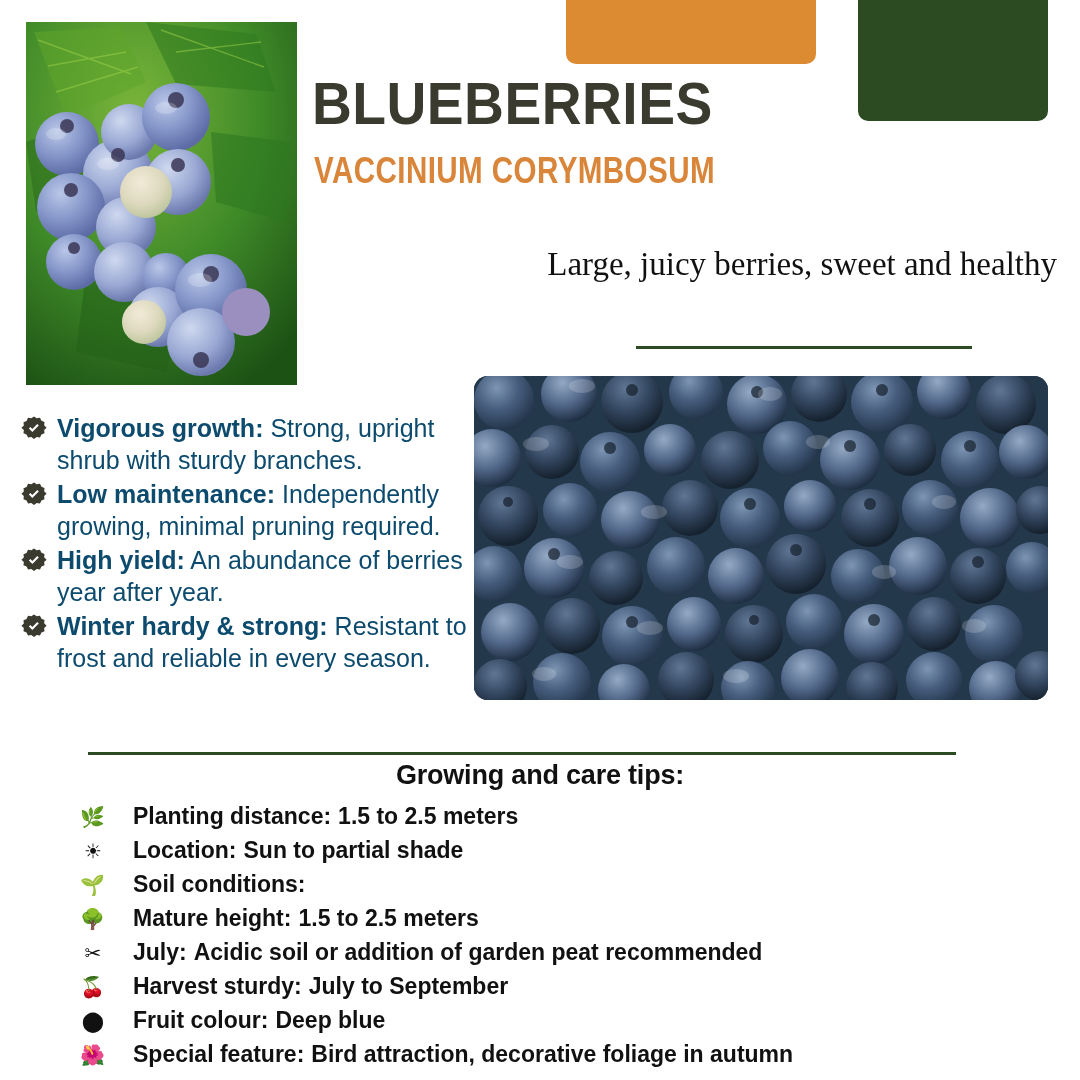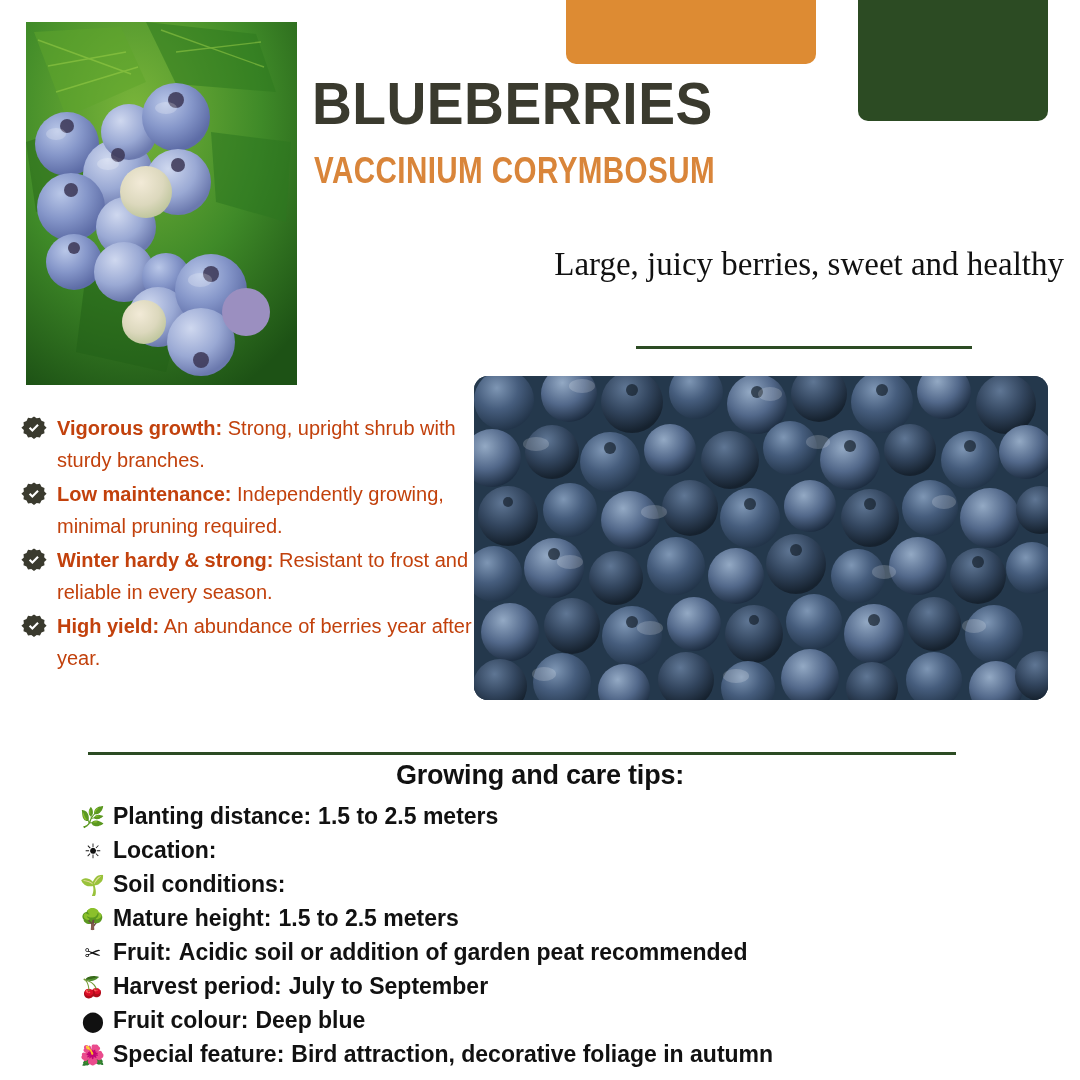--- a/index.html
+++ b/index.html
@@ -42,21 +42,21 @@
     transform:scaleX(0.92);transform-origin:left center;
   }
   .subtitle{
     position:absolute;left:314px;top:152px;
     font-family:"Liberation Sans",sans-serif;
     font-weight:700;font-size:37px;letter-spacing:0.5px;
     color:#D9853A;line-height:1;
     transform:scaleX(0.8);transform-origin:left center;
   }
   .tagline{
-    position:absolute;right:16px;top:246px;
+    position:absolute;right:23px;top:246px;
     font-family:"Liberation Serif",serif;
     font-size:33px;color:#111;white-space:nowrap;margin-left:25px;
   }
   .divider-short{
     position:absolute;left:636px;top:346px;width:336px;height:3px;
     background:#2C4B23;
   }
   .divider-long{
     position:absolute;left:88px;top:752px;width:868px;height:3px;
     background:#2C4B23;
@@ -67,41 +67,41 @@
     position:absolute;left:20px;top:412px;width:460px;
   }
   .feature{
     display:flex;align-items:flex-start;gap:9px;margin-bottom:2px;
   }
   .check{
     flex:0 0 auto;width:28px;height:28px;margin-top:3px;
   }
   .check svg{display:block;width:28px;height:28px;}
   .feature-text{
-    font-size:20px;line-height:32px;color:#c2410c;
+    font-size:25px;line-height:32px;color:#0c4a6e;
   }
   .feature-text b{font-weight:700;}
 
   
   .tips-heading{
     position:absolute;left:0;top:760px;width:1080px;text-align:center;
     font-size:27px;font-weight:700;color:#111;letter-spacing:-0.2px;
   }
   .tips{
     position:absolute;left:80px;top:800px;width:940px;
   }
   .tip{
     display:flex;align-items:baseline;gap:7px;
     font-size:23px;line-height:33px;color:#111;
   }
   .tip-icon{
     flex:0 0 auto;width:26px;text-align:center;font-size:20px;
     font-family:"DejaVu Sans",sans-serif;
   }
-  .tip b{font-weight:700;}
+  .tip b{font-weight:700;margin-left:20px;}
   .tip span.val{font-weight:700;}
 </style>
 </head>
 <body>
 
 <div class="page">
 
   <div class="block-orange"></div>
   <div class="block-green"></div>
 
@@ -324,66 +324,67 @@
       </div>
     </div>
     <div class="feature">
       <span class="check">
         <svg viewBox="0 0 24 24">
             <path fill="#3A3A2E" d="M12 1.2l2.3 1.6 2.8-.4 1.3 2.5 2.6 1.1-.3 2.8L22.8 11l-2.1 1.9.3 2.8-2.6 1.1-1.3 2.5-2.8-.4L12 20.5l-2.3-1.6-2.8.4-1.3-2.5-2.6-1.1.3-2.8L1.2 11l2.1-1.9-.3-2.8 2.6-1.1L6.9 2.4l2.8.4z"></path>
             <path fill="#fff" d="M10.6 14.6l-3-3 1.3-1.3 1.7 1.7 4.2-4.2 1.3 1.3z"></path>
           </svg>
       </span>
       <div class="feature-text">
-        <b>Winter hardy &amp; strong:</b><span> Resistant to frost and reliable in every season.</span>
+        <b>High yield:</b><span> An abundance of berries year after year.</span>
       </div>
     </div>
     <div class="feature">
       <span class="check">
         <svg viewBox="0 0 24 24">
             <path fill="#3A3A2E" d="M12 1.2l2.3 1.6 2.8-.4 1.3 2.5 2.6 1.1-.3 2.8L22.8 11l-2.1 1.9.3 2.8-2.6 1.1-1.3 2.5-2.8-.4L12 20.5l-2.3-1.6-2.8.4-1.3-2.5-2.6-1.1.3-2.8L1.2 11l2.1-1.9-.3-2.8 2.6-1.1L6.9 2.4l2.8.4z"></path>
             <path fill="#fff" d="M10.6 14.6l-3-3 1.3-1.3 1.7 1.7 4.2-4.2 1.3 1.3z"></path>
           </svg>
       </span>
       <div class="feature-text">
-        <b>High yield:</b><span> An abundance of berries year after year.</span>
+        <b>Winter hardy &amp; strong:</b><span> Resistant to frost and reliable in every season.</span>
       </div>
     </div>
   </div>
 
   <div class="divider-long"></div>
   <div class="tips-heading">Growing and care tips:</div>
 
   <div class="tips">
     <div class="tip">
       <span class="tip-icon">🌿</span>
       <b>Planting distance:</b>
       <span class="val">1.5 to 2.5 meters</span>
     </div>
     <div class="tip">
       <span class="tip-icon">☀</span>
       <b>Location:</b>
+      <span class="val">Sun to partial shade</span>
     </div>
     <div class="tip">
       <span class="tip-icon">🌱</span>
       <b>Soil conditions:</b>
     </div>
     <div class="tip">
       <span class="tip-icon">🌳</span>
       <b>Mature height:</b>
       <span class="val">1.5 to 2.5 meters</span>
     </div>
     <div class="tip">
       <span class="tip-icon">✂</span>
-      <b>Fruit:</b>
+      <b>July:</b>
       <span class="val">Acidic soil or addition of garden peat recommended</span>
     </div>
     <div class="tip">
       <span class="tip-icon">🍒</span>
-      <b>Harvest period:</b>
+      <b>Harvest sturdy:</b>
       <span class="val">July to September</span>
     </div>
     <div class="tip">
       <span class="tip-icon">⬤</span>
       <b>Fruit colour:</b>
       <span class="val">Deep blue</span>
     </div>
     <div class="tip">
       <span class="tip-icon">🌺</span>
       <b>Special feature:</b>

